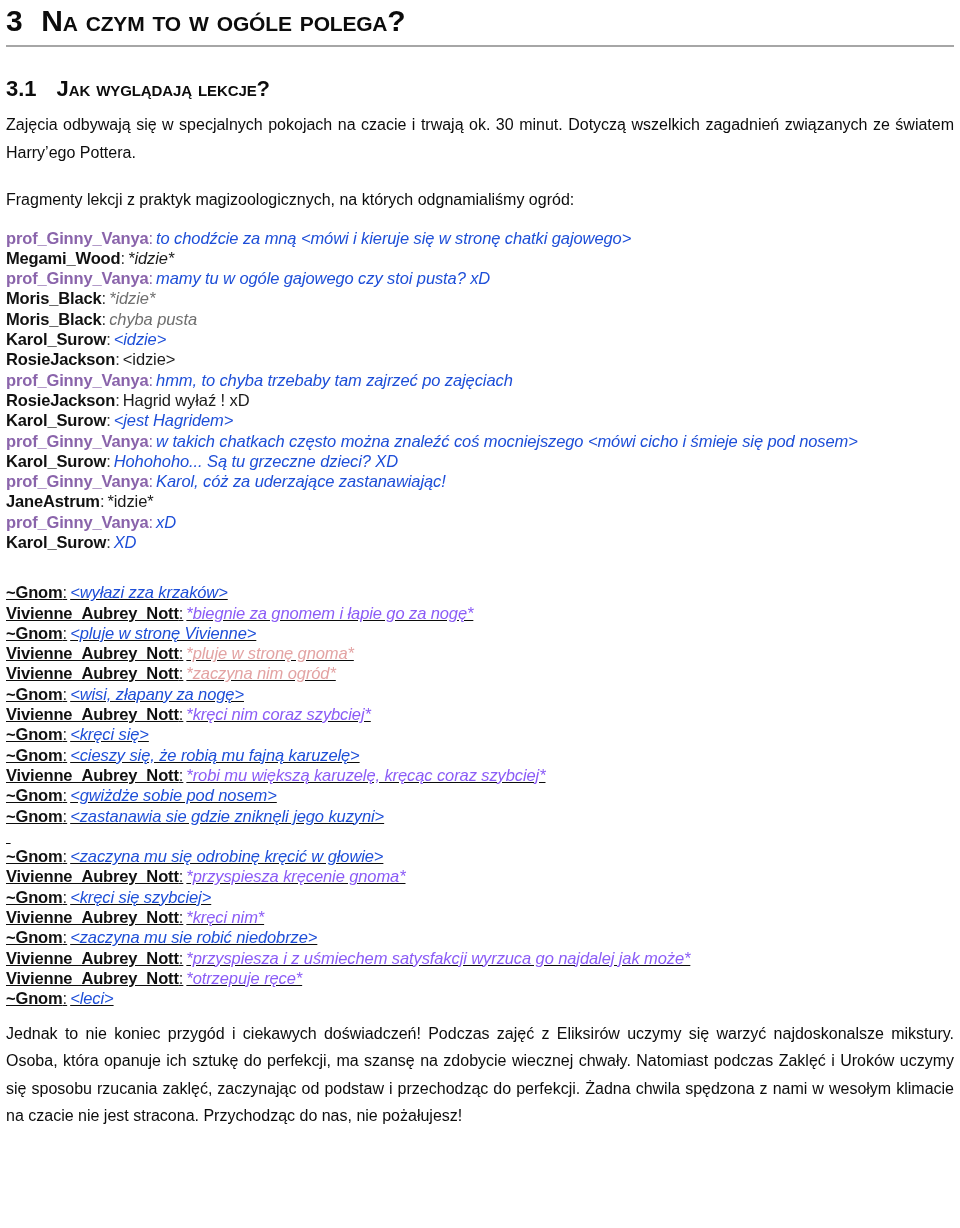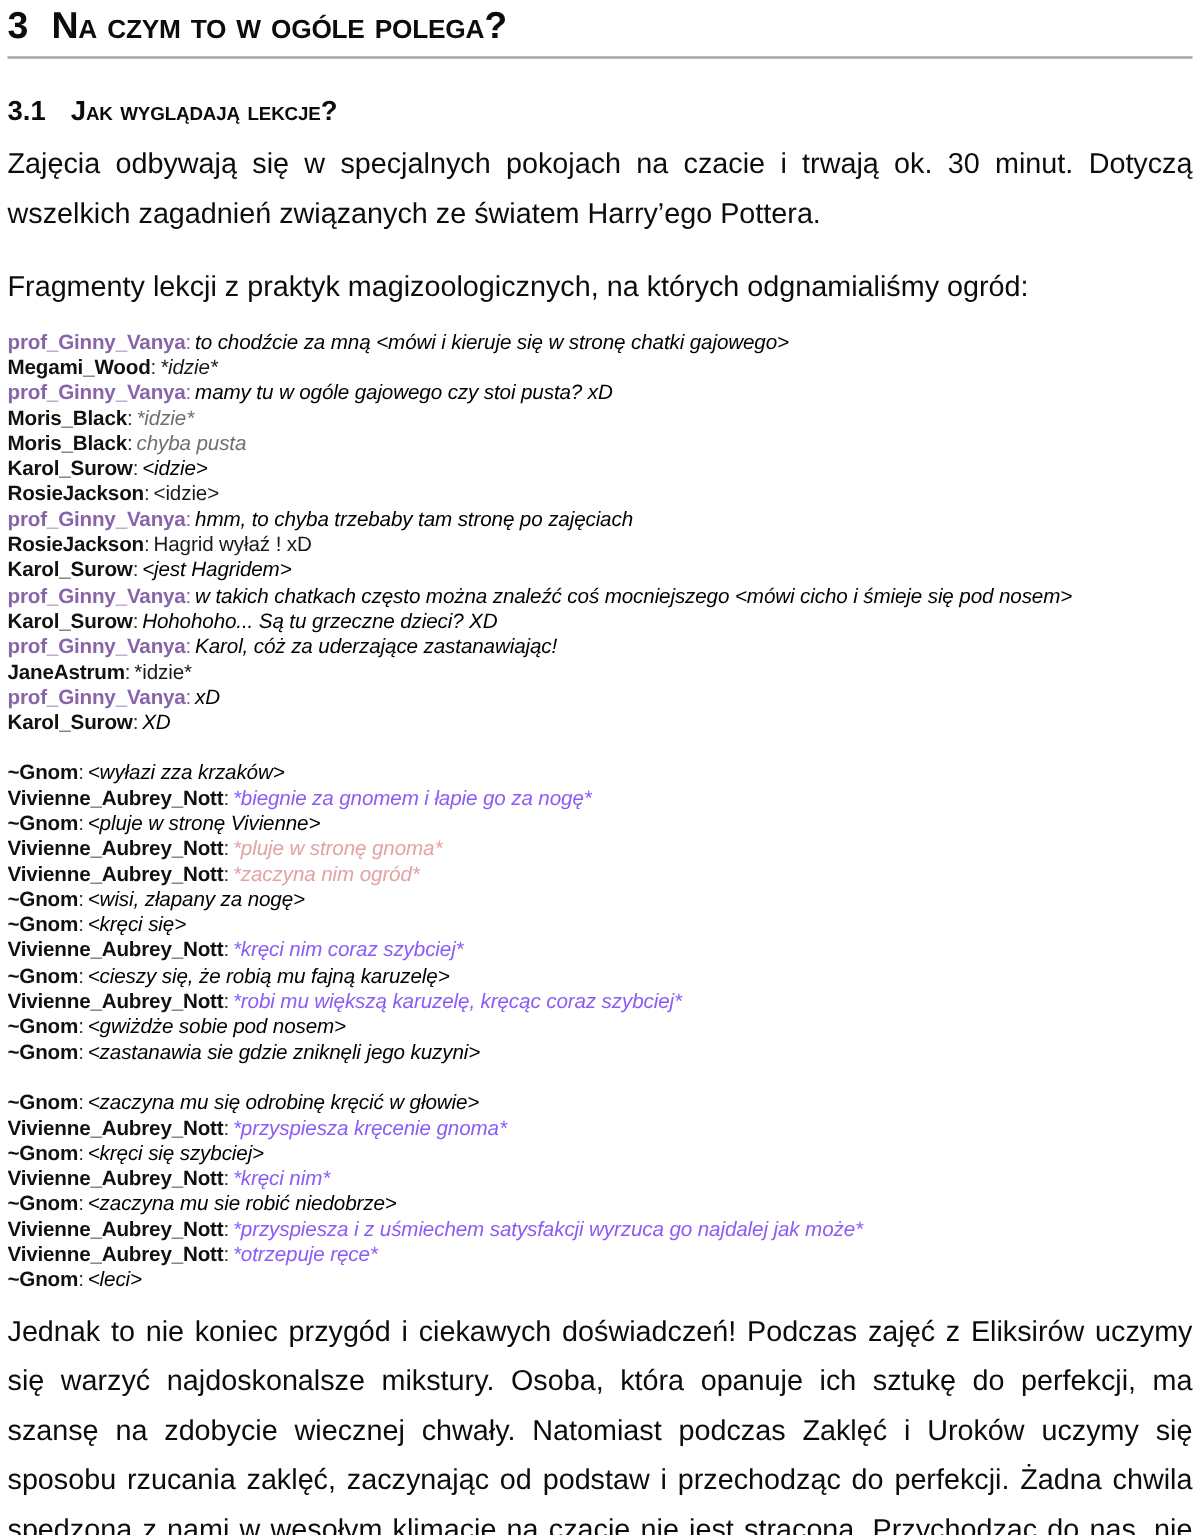--- a/index.html
+++ b/index.html
@@ -67,39 +67,39 @@
   .h2-text {
     font-size: 22px;
     font-weight: 700;
     font-variant: small-caps;
     letter-spacing: -0.1px;
     line-height: 1.0;
   }
 
   
   p.body {
-    font-size: 23px;
+    font-size: 16px;
     line-height: 1.72;
     margin: 11px 0 0 0;
     text-align: justify;
     text-justify: inter-word;
     color: #0c0c0c;
   }
   p.body.nojust { text-align: left; }
   p.intro { margin-top: 20px; }
 
   
   .chatlog {
     margin-top: 14px;
     background: #ffffff;
     font-family: "Liberation Sans", sans-serif;
     -webkit-font-smoothing: none;
   }
   .chatblock { }
-  .chatblock + .chatblock { margin-top: 20px; }
+  .chatblock + .chatblock { margin-top: 30px; text-decoration: underline; }
 
   .chatline {
     white-space: nowrap;
     line-height: 20.3px;
     font-size: 16.5px;
     overflow: hidden;
   }
   .nick {
     font-weight: 700;
     letter-spacing: -0.15px;
@@ -112,21 +112,21 @@
     letter-spacing: -0.1px;
     margin-left: 3px;
   }
   .msg.up { font-style: normal; }
 
   
   .nick.purple { color: #8a64ab; }
   .nick.dark   { color: #111111; }
   
   .msg.grey    { color: #6f6f6f; }
-  .msg.darkgrey{ color: #000000; }
+  .msg.darkgrey{ color: #1d4ed8; }
   .msg.black   { color: #1a1a1a; }
   .msg.pinkish { color: #e3a3a3; }
   .msg.pink    { color: #8b5cf6; }
 </style>
 </head>
 <body>
 
 <div class="page">
 
   <div class="h1-row">
@@ -145,39 +145,39 @@
 
   <div class="chatlog" id="chatlog">
       <div class="chatblock">
         <div class="chatline"><span class="nick purple">prof_Ginny_Vanya</span><span class="colon" style="color: rgb(138, 100, 171);">:</span><span class="msg darkgrey">to chodźcie za mną &lt;mówi i kieruje się w stronę chatki gajowego&gt;</span></div>
         <div class="chatline"><span class="nick dark">Megami_Wood</span><span class="colon" style="color: rgb(51, 51, 51);">:</span><span class="msg black">*idzie*</span></div>
         <div class="chatline"><span class="nick purple">prof_Ginny_Vanya</span><span class="colon" style="color: rgb(138, 100, 171);">:</span><span class="msg darkgrey">mamy tu w ogóle gajowego czy stoi pusta? xD</span></div>
         <div class="chatline"><span class="nick dark">Moris_Black</span><span class="colon" style="color: rgb(51, 51, 51);">:</span><span class="msg grey">*idzie*</span></div>
         <div class="chatline"><span class="nick dark">Moris_Black</span><span class="colon" style="color: rgb(51, 51, 51);">:</span><span class="msg grey">chyba pusta</span></div>
         <div class="chatline"><span class="nick dark">Karol_Surow</span><span class="colon" style="color: rgb(51, 51, 51);">:</span><span class="msg darkgrey">&lt;idzie&gt;</span></div>
         <div class="chatline"><span class="nick dark">RosieJackson</span><span class="colon" style="color: rgb(51, 51, 51);">:</span><span class="msg black up">&lt;idzie&gt;</span></div>
-        <div class="chatline"><span class="nick purple">prof_Ginny_Vanya</span><span class="colon" style="color: rgb(138, 100, 171);">:</span><span class="msg darkgrey">hmm, to chyba trzebaby tam stronę po zajęciach</span></div>
+        <div class="chatline"><span class="nick purple">prof_Ginny_Vanya</span><span class="colon" style="color: rgb(138, 100, 171);">:</span><span class="msg darkgrey">hmm, to chyba trzebaby tam zajrzeć po zajęciach</span></div>
         <div class="chatline"><span class="nick dark">RosieJackson</span><span class="colon" style="color: rgb(51, 51, 51);">:</span><span class="msg black up">Hagrid wyłaź ! xD</span></div>
         <div class="chatline"><span class="nick dark">Karol_Surow</span><span class="colon" style="color: rgb(51, 51, 51);">:</span><span class="msg darkgrey">&lt;jest Hagridem&gt;</span></div>
         <div class="chatline"><span class="nick purple">prof_Ginny_Vanya</span><span class="colon" style="color: rgb(138, 100, 171);">:</span><span class="msg darkgrey">w takich chatkach często można znaleźć coś mocniejszego &lt;mówi cicho i śmieje się pod nosem&gt;</span></div>
         <div class="chatline"><span class="nick dark">Karol_Surow</span><span class="colon" style="color: rgb(51, 51, 51);">:</span><span class="msg darkgrey">Hohohoho... Są tu grzeczne dzieci? XD</span></div>
         <div class="chatline"><span class="nick purple">prof_Ginny_Vanya</span><span class="colon" style="color: rgb(138, 100, 171);">:</span><span class="msg darkgrey">Karol, cóż za uderzające zastanawiając!</span></div>
         <div class="chatline"><span class="nick dark">JaneAstrum</span><span class="colon" style="color: rgb(51, 51, 51);">:</span><span class="msg black up">*idzie*</span></div>
         <div class="chatline"><span class="nick purple">prof_Ginny_Vanya</span><span class="colon" style="color: rgb(138, 100, 171);">:</span><span class="msg darkgrey">xD</span></div>
         <div class="chatline"><span class="nick dark">Karol_Surow</span><span class="colon" style="color: rgb(51, 51, 51);">:</span><span class="msg darkgrey">XD</span></div>
       </div>
       <div class="chatblock">
         <div class="chatline"><span class="nick dark">~Gnom</span><span class="colon" style="color: rgb(51, 51, 51);">:</span><span class="msg darkgrey">&lt;wyłazi zza krzaków&gt;</span></div>
         <div class="chatline"><span class="nick dark">Vivienne_Aubrey_Nott</span><span class="colon" style="color: rgb(51, 51, 51);">:</span><span class="msg pink">*biegnie za gnomem i łapie go za nogę*</span></div>
         <div class="chatline"><span class="nick dark">~Gnom</span><span class="colon" style="color: rgb(51, 51, 51);">:</span><span class="msg darkgrey">&lt;pluje w stronę Vivienne&gt;</span></div>
         <div class="chatline"><span class="nick dark">Vivienne_Aubrey_Nott</span><span class="colon" style="color: rgb(51, 51, 51);">:</span><span class="msg pinkish">*pluje w stronę gnoma*</span></div>
         <div class="chatline"><span class="nick dark">Vivienne_Aubrey_Nott</span><span class="colon" style="color: rgb(51, 51, 51);">:</span><span class="msg pinkish">*zaczyna nim ogród*</span></div>
         <div class="chatline"><span class="nick dark">~Gnom</span><span class="colon" style="color: rgb(51, 51, 51);">:</span><span class="msg darkgrey">&lt;wisi, złapany za nogę&gt;</span></div>
+        <div class="chatline"><span class="nick dark">Vivienne_Aubrey_Nott</span><span class="colon" style="color: rgb(51, 51, 51);">:</span><span class="msg pink">*kręci nim coraz szybciej*</span></div>
         <div class="chatline"><span class="nick dark">~Gnom</span><span class="colon" style="color: rgb(51, 51, 51);">:</span><span class="msg darkgrey">&lt;kręci się&gt;</span></div>
-        <div class="chatline"><span class="nick dark">Vivienne_Aubrey_Nott</span><span class="colon" style="color: rgb(51, 51, 51);">:</span><span class="msg pink">*kręci nim coraz szybciej*</span></div>
         <div class="chatline"><span class="nick dark">~Gnom</span><span class="colon" style="color: rgb(51, 51, 51);">:</span><span class="msg darkgrey">&lt;cieszy się, że robią mu fajną karuzelę&gt;</span></div>
         <div class="chatline"><span class="nick dark">Vivienne_Aubrey_Nott</span><span class="colon" style="color: rgb(51, 51, 51);">:</span><span class="msg pink">*robi mu większą karuzelę, kręcąc coraz szybciej*</span></div>
         <div class="chatline"><span class="nick dark">~Gnom</span><span class="colon" style="color: rgb(51, 51, 51);">:</span><span class="msg darkgrey">&lt;gwiżdże sobie pod nosem&gt;</span></div>
         <div class="chatline"><span class="nick dark">~Gnom</span><span class="colon" style="color: rgb(51, 51, 51);">:</span><span class="msg darkgrey">&lt;zastanawia sie gdzie zniknęli jego kuzyni&gt;</span></div>
         <div class="chatline">&nbsp;</div>
         <div class="chatline"><span class="nick dark">~Gnom</span><span class="colon" style="color: rgb(51, 51, 51);">:</span><span class="msg darkgrey">&lt;zaczyna mu się odrobinę kręcić w głowie&gt;</span></div>
         <div class="chatline"><span class="nick dark">Vivienne_Aubrey_Nott</span><span class="colon" style="color: rgb(51, 51, 51);">:</span><span class="msg pink">*przyspiesza kręcenie gnoma*</span></div>
         <div class="chatline"><span class="nick dark">~Gnom</span><span class="colon" style="color: rgb(51, 51, 51);">:</span><span class="msg darkgrey">&lt;kręci się szybciej&gt;</span></div>
         <div class="chatline"><span class="nick dark">Vivienne_Aubrey_Nott</span><span class="colon" style="color: rgb(51, 51, 51);">:</span><span class="msg pink">*kręci nim*</span></div>
         <div class="chatline"><span class="nick dark">~Gnom</span><span class="colon" style="color: rgb(51, 51, 51);">:</span><span class="msg darkgrey">&lt;zaczyna mu sie robić niedobrze&gt;</span></div>

